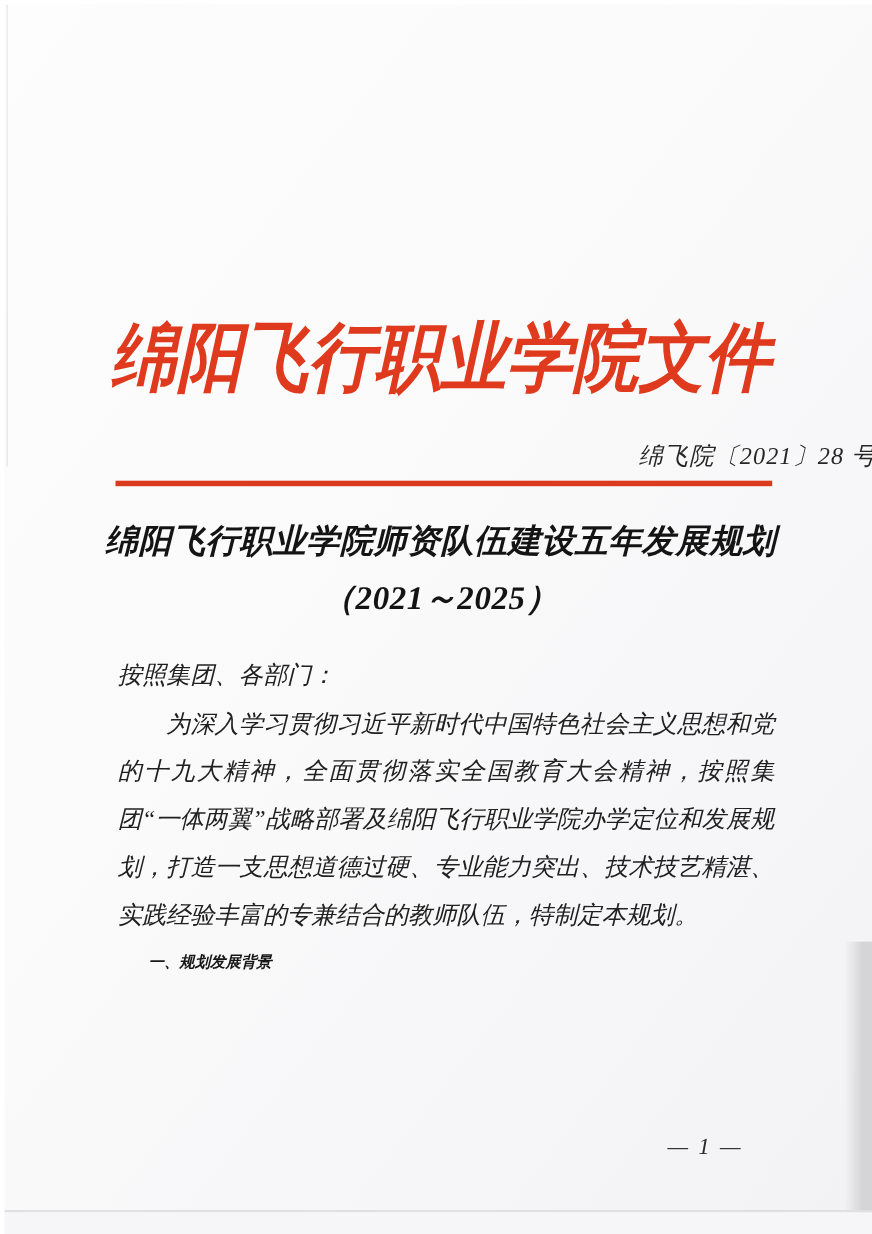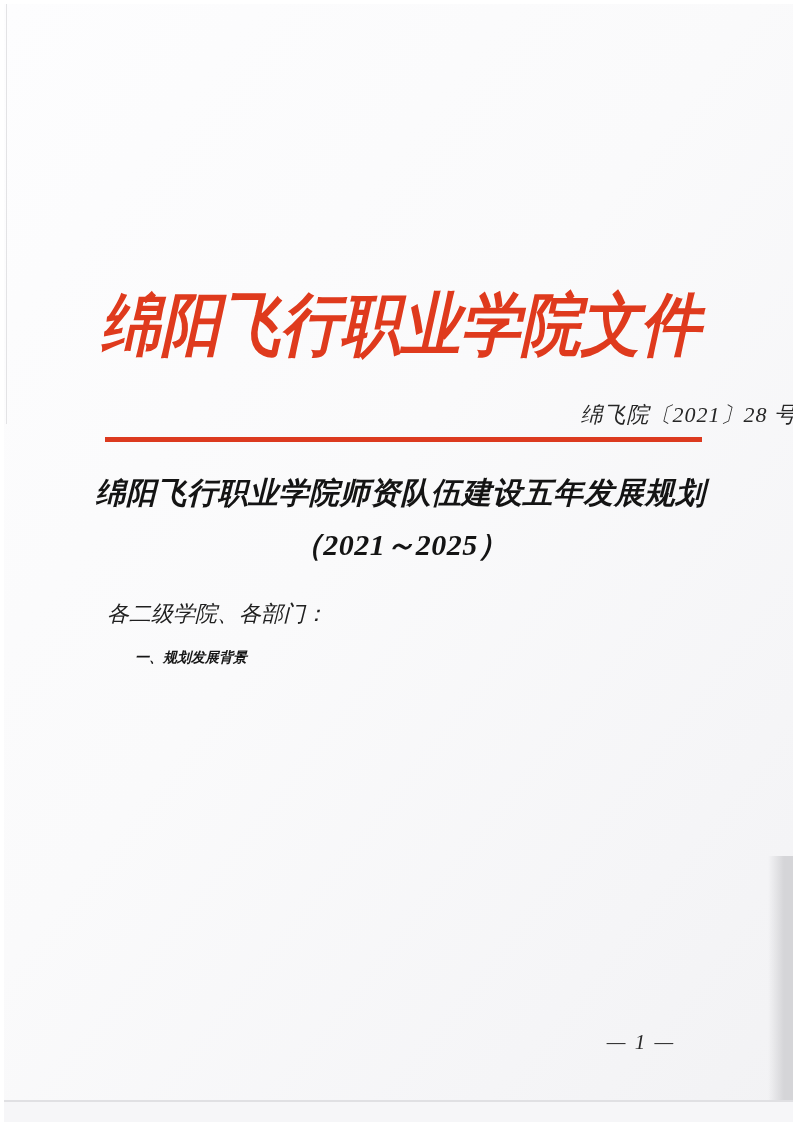--- a/index.html
+++ b/index.html
@@ -134,19 +134,20 @@
   <div class="doc-number">绵飞院〔2021〕28 号</div>
 
   <div class="red-rule"></div>
 
   <div class="doc-title">
     <div>绵阳飞行职业学院师资队伍建设五年发展规划</div>
     <div>（2021～2025）</div>
   </div>
 
   <div class="body-text">
-    <p>各二级学院、各部门：</p>
+    <p>按照集团、各部门：</p>
+    <p class="para-indent">为深入学习贯彻习近平新时代中国特色社会主义思想和党的十九大精神，全面贯彻落实全国教育大会精神，按照集团“一体两翼”战略部署及绵阳飞行职业学院办学定位和发展规划，打造一支思想道德过硬、专业能力突出、技术技艺精湛、实践经验丰富的专兼结合的教师队伍，特制定本规划。</p>
     <p class="section-heading">一、规划发展背景</p>
   </div>
 
   <div class="page-number">— 1 —</div>
 
 </div>
 
 </body></html>

